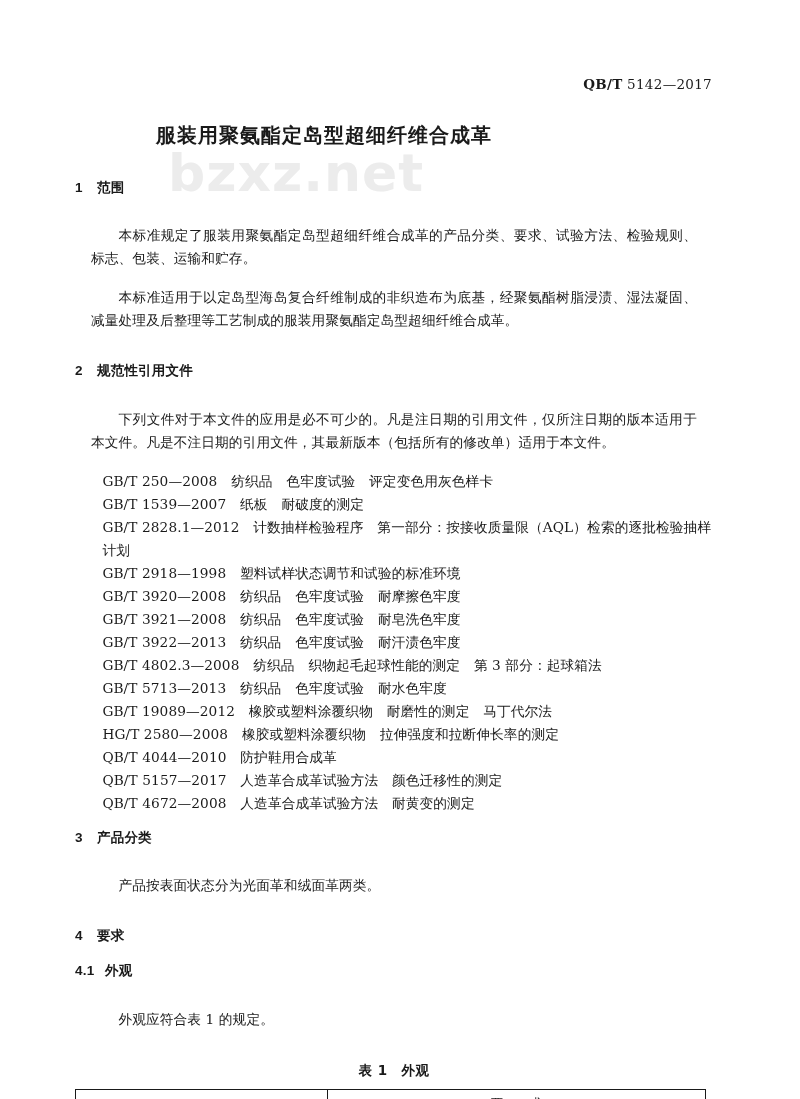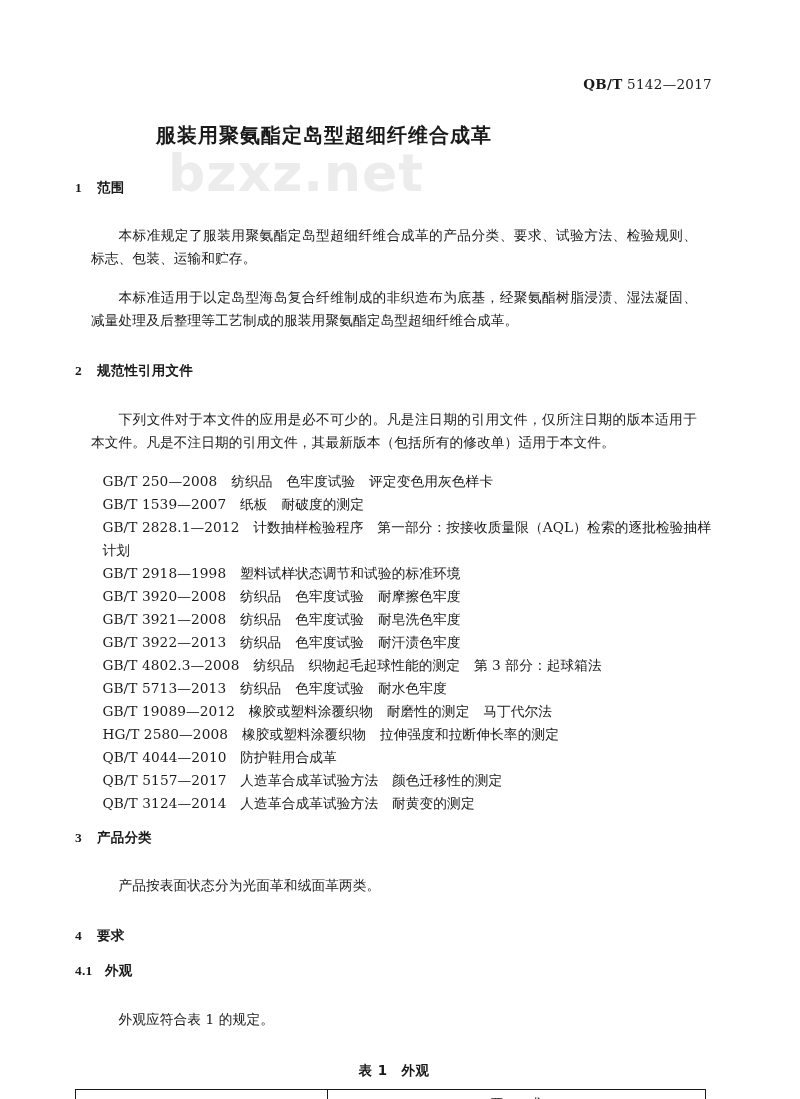--- a/index.html
+++ b/index.html
@@ -72,21 +72,21 @@
     position: absolute;
     left: 75px;
     top: 178px;
     width: 638px;
   }
 
   h2.sec {
     font-size: 13.5px;
     font-weight: bold;
     margin: 0 0 2px 0;
-    font-family: Liberation Serif, serif;
+    font-family: Liberation Sans, sans-serif;
     letter-spacing: 0.2px;
     line-height: 1.5;
   }
   h2.sec .num {
     display: inline-block;
     min-width: 22px;
   }
   h2.sec .num2 {
     display: inline-block;
     min-width: 30px;
@@ -181,21 +181,21 @@
         <li><span>GB/T 2918—1998　塑料试样状态调节和试验的标准环境</span></li>
         <li><span>GB/T 3920—2008　纺织品　色牢度试验　耐摩擦色牢度</span></li>
         <li><span>GB/T 3921—2008　纺织品　色牢度试验　耐皂洗色牢度</span></li>
         <li><span>GB/T 3922—2013　纺织品　色牢度试验　耐汗渍色牢度</span></li>
         <li><span>GB/T 4802.3—2008　纺织品　织物起毛起球性能的测定　第 3 部分：起球箱法</span></li>
         <li><span>GB/T 5713—2013　纺织品　色牢度试验　耐水色牢度</span></li>
         <li><span>GB/T 19089—2012　橡胶或塑料涂覆织物　耐磨性的测定　马丁代尔法</span></li>
         <li><span>HG/T 2580—2008　橡胶或塑料涂覆织物　拉伸强度和拉断伸长率的测定</span></li>
         <li><span>QB/T 4044—2010　防护鞋用合成革</span></li>
         <li><span>QB/T 5157—2017　人造革合成革试验方法　颜色迁移性的测定</span></li>
-        <li><span>QB/T 3124—2014　人造革合成革试验方法　耐黄变的测定</span></li>
+        <li><span>QB/T 4672—2008　人造革合成革试验方法　耐黄变的测定</span></li>
       </ul>
 
       <div class="gap-md"></div>
 
       <h2 class="sec"><span class="num">3</span><span>产品分类</span></h2>
       <div class="gap-sm"></div>
       <p class="para">产品按表面状态分为光面革和绒面革两类。</p>
 
       <div class="gap-md"></div>
 

